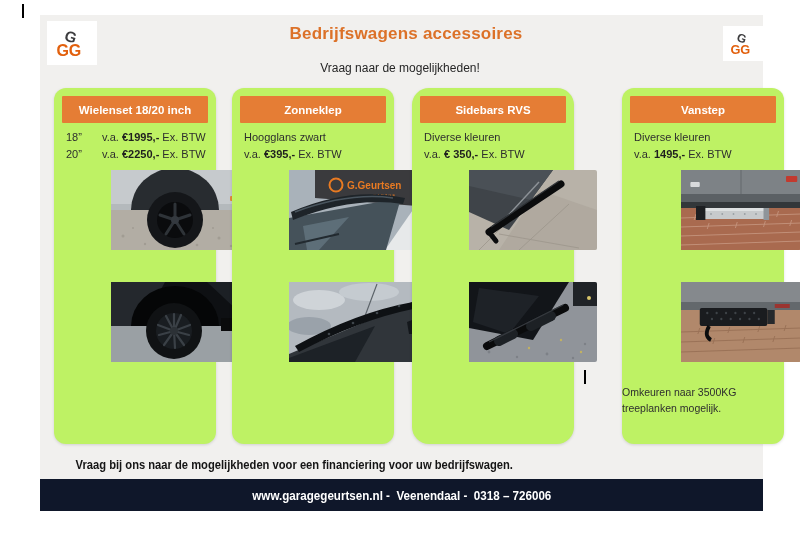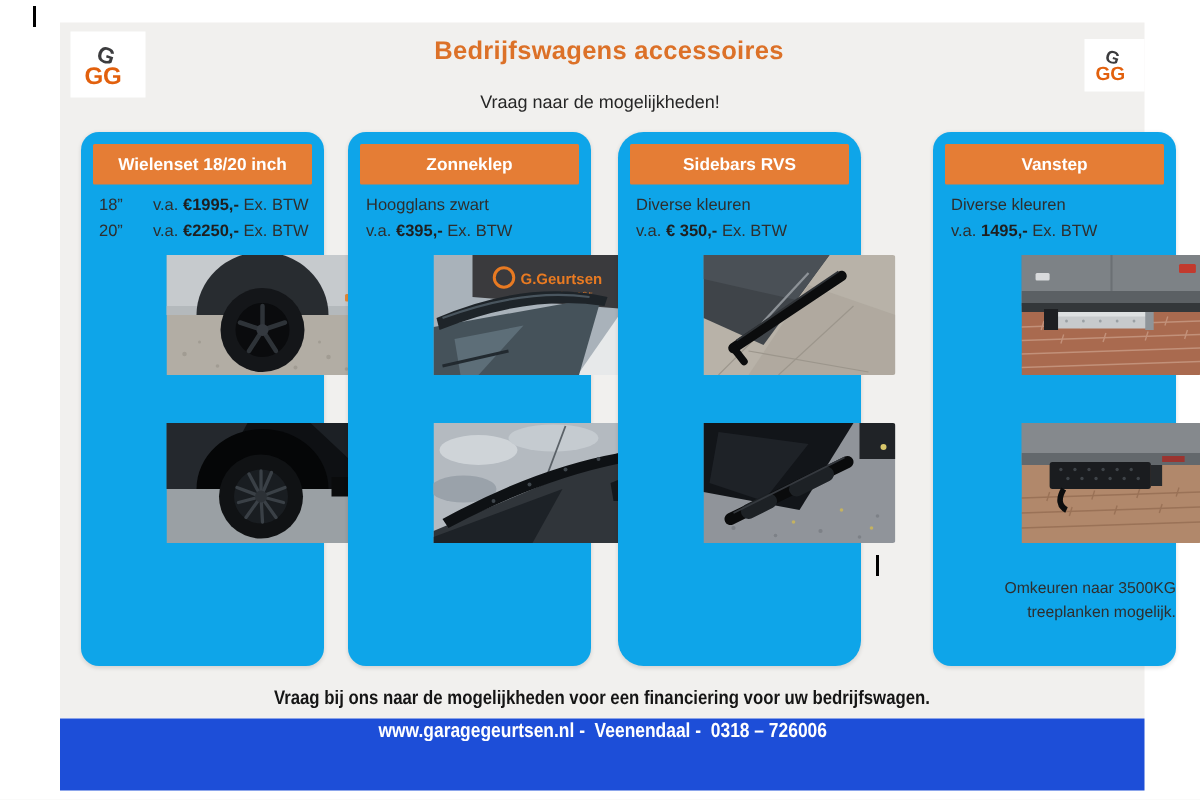--- a/index.html
+++ b/index.html
@@ -15,48 +15,48 @@
   .logo-box{position:absolute; background:#fff; display:flex; align-items:center; justify-content:center;}
   .logo-left{left:47px; top:21px; width:50px; height:44px;}
   .logo-right{left:723px; top:26px; width:40px; height:35px;}
   .logo-box svg{width:86%; height:86%;}
 
   .page-title{position:absolute; left:12px; right:0; top:24px; text-align:center;
     font-size:17px; font-weight:bold; color:#dc7128; letter-spacing:0.2px;}
   .page-subtitle{position:absolute; left:0; right:0; top:61px; text-align:center;
     font-size:12px; color:#262626;}
 
-  .panel{position:absolute; top:88px; height:356px; width:162px; background:#0ea5e9;
+  .panel{position:absolute; top:88px; height:356px; width:162px; background:#bef264;
     border-radius:12px; box-shadow:0 1px 3px rgba(0,0,0,0.13);}
   .panel.p0{left:54px;} .panel.p1{left:232px;} .panel.p2{left:412px;border-radius:17px;} .panel.p3{left:622px;}
 
   .col-header{position:absolute; left:8px; top:8px; width:146px; height:27px;
     background:#e57d35; color:#fff; font-weight:bold; font-size:11.5px;
     display:flex; align-items:center; justify-content:center; border-radius:1px;}
 
   .rows{position:absolute; left:12px; right:6px; top:41px; font-size:11px; color:#2e2e2e; line-height:17px;}
   .row-label{display:inline-block; width:0;}
   .labeled .row-label{width:36px;}
   .price{font-weight:bold; color:#1f1f1f;text-align:right;}
 
   .photo{position:absolute; left:13px; width:128px; height:80px; border-radius:2px; overflow:hidden;padding-left:44px;}
   .ph1{top:82px;} .ph2{top:194px;}
   .p3 .photo{left:15px; width:120px;}
   .photo svg{width:100%; height:100%; display:block;}
 
   .caption{position:absolute; font-size:10.5px; color:#2e2e2e; line-height:16px;}
   .cap-left{left:10px; top:294px; right:4px;}
-  .cap-center{left:0; right:0; top:296px; text-align:right;}
-
-  .financing{position:absolute; left:40px; width:723px; top:457px; text-align:center;
+  .cap-center{left:0; right:0; top:296px; text-align:left;}
+
+  .financing{position:absolute; left:40px; width:723px; top:457px; text-align:left;
     font-size:13px; font-weight:bold; color:#151515;}
   .narrow{display:inline-block; transform:scaleX(0.86); transform-origin:center; white-space:pre;}
 
-  .footer-bar{position:absolute; left:40px; top:479px; width:723px; height:48px; background:#1d4ed8;
-    display:flex; align-items:flex-start; justify-content:center;}
+  .footer-bar{position:absolute; left:40px; top:479px; width:723px; height:32px; background:#0f172a;
+    display:flex; align-items:center; justify-content:center;}
   .footer-bar .contact{color:#fff; font-size:13.5px; font-weight:bold;}
 </style>
 </head>
 <body>
 
 <div class="sheet">
   <div class="gray-area"></div>
   <div class="cursor c1"></div>
   <div class="cursor c2"></div>
 

